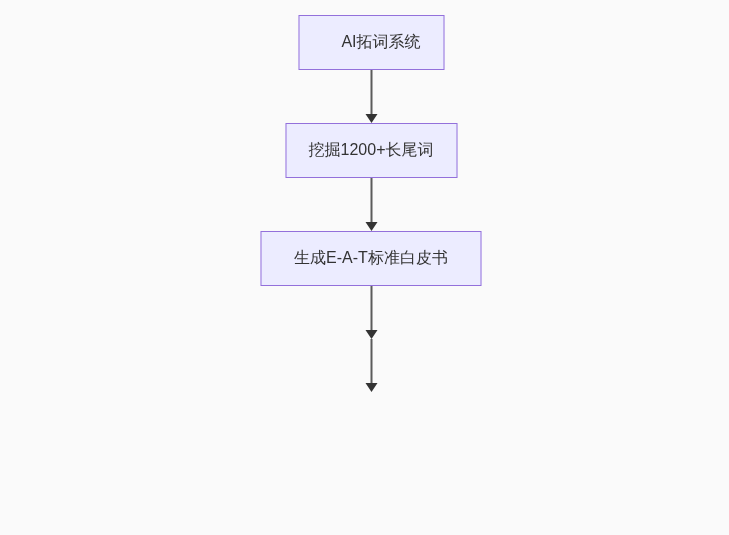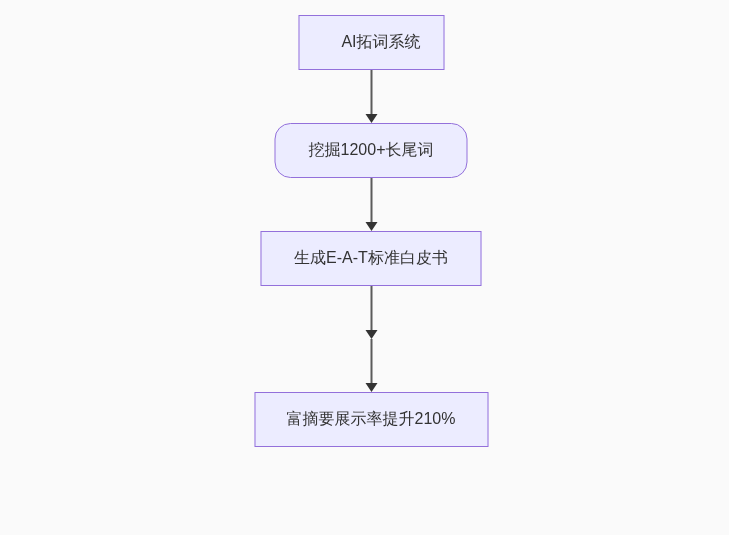--- a/index.html
+++ b/index.html
@@ -36,21 +36,21 @@
     color: #333333;
     font-size: 16px;
     display: flex;
     align-items: center;
     justify-content: center;
     text-align: center;
     white-space: nowrap;
     flex: 0 0 auto;
   }
   .node-1 { width: 146px; padding-left: 20px; }
-  .node-2 { width: 193px; border-radius: 16px; }
+  .node-2 { width: 172px; }
   .node-3 { width: 221px; }
   .node-4 { width: 214px; }
   .node-5 { width: 234px; }
   .flow-arrow {
     height: 53px;
     width: 14px;
     display: flex;
     flex-direction: column;
     align-items: center;
     flex: 0 0 auto;
@@ -101,18 +101,15 @@
       <div class="arrow-line"></div>
       <div class="arrowhead"></div>
     </div>
 
 
     <div class="flow-arrow">
       <div class="arrow-line"></div>
       <div class="arrowhead"></div>
     </div>
 
-    <div class="flow-node node-5">
-      <span>富摘要展示率提升210%</span>
-    </div>
 
   </div>
 </div>
 
 </body></html>

